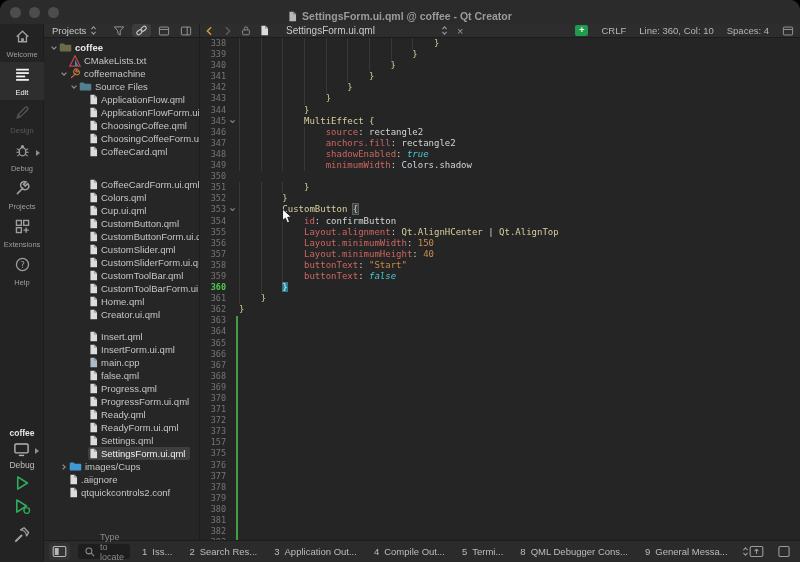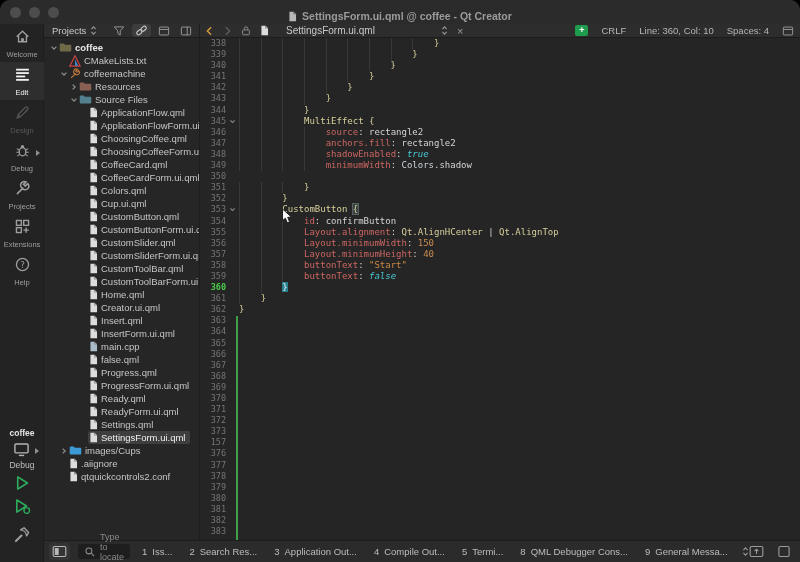--- a/index.html
+++ b/index.html
@@ -246,35 +246,20 @@
               <svg width="12" height="12" viewBox="0 0 16 16">
                 <path d="M3.2 12.8 L8.3 7.7 M8.1 7.9 A3.3 3.3 0 1 0 12.9 3.4 L10.6 5.7 L9 4.1 L11.3 1.8 A3.3 3.3 0 0 0 8.1 7.9" fill="none" stroke="#c07a3c" stroke-width="1.5" stroke-linecap="round"></path>
               </svg>
             </span>
             <span>coffeemachine</span>
           </span>
         </div>
         <div class="trow" style="padding-left: 25px;">
           <span class="chev">
             <svg width="8" height="8" viewBox="0 0 8 8">
-              <path d="M2.6 1.6 L5.2 4 L2.6 6.4" fill="none" stroke="#8f8f8f" stroke-width="1.2"></path>
-            </svg>
-          </span>
-          <span class="inner">
-            <span class="ico">
-              <svg width="13" height="11" viewBox="0 0 14 12">
-                <path d="M0.7 2.6 Q0.7 1.6 1.7 1.6 H5 L6.4 3.1 H12.3 Q13.3 3.1 13.3 4.1 V9.4 Q13.3 10.4 12.3 10.4 H1.7 Q0.7 10.4 0.7 9.4 Z" fill="#8a6054"></path>
-              </svg>
-            </span>
-            <span>Resources</span>
-          </span>
-        </div>
-        <div class="trow" style="padding-left: 25px;">
-          <span class="chev">
-            <svg width="8" height="8" viewBox="0 0 8 8">
               <path d="M1.6 2.6 L4 5.2 L6.4 2.6" fill="none" stroke="#8f8f8f" stroke-width="1.2"></path>
             </svg>
           </span>
           <span class="inner">
             <span class="ico">
               <svg width="13" height="11" viewBox="0 0 14 12">
                 <path d="M0.7 2.6 Q0.7 1.6 1.7 1.6 H5 L6.4 3.1 H12.3 Q13.3 3.1 13.3 4.1 V9.4 Q13.3 10.4 12.3 10.4 H1.7 Q0.7 10.4 0.7 9.4 Z" fill="#53808e"></path>
               </svg>
             </span>
             <span>Source Files</span>
@@ -333,21 +318,21 @@
           <span class="inner">
             <span class="ico">
               <svg width="9" height="11" viewBox="0 0 11 14">
                 <path d="M1.6 0.8 H6.8 L10 4 V13 H1.6 Z" fill="#dcdcdc"></path>
                 <path d="M6.8 0.8 V4 H10" fill="none" stroke="#777" stroke-width="0.9"></path>
               </svg>
             </span>
             <span>CoffeeCard.qml</span>
           </span>
         </div>
-        <div class="trow" style="padding-left: 35px;">
+        <div class="trow" style="padding-left: 35px; margin-top: 20px;">
           <span class="chev"></span>
           <span class="inner">
             <span class="ico">
               <svg width="9" height="11" viewBox="0 0 11 14">
                 <path d="M1.6 0.8 H6.8 L10 4 V13 H1.6 Z" fill="#dcdcdc"></path>
                 <path d="M6.8 0.8 V4 H10" fill="none" stroke="#777" stroke-width="0.9"></path>
               </svg>
             </span>
             <span>CoffeeCardForm.ui.qml</span>
           </span>
@@ -465,21 +450,21 @@
           <span class="inner">
             <span class="ico">
               <svg width="9" height="11" viewBox="0 0 11 14">
                 <path d="M1.6 0.8 H6.8 L10 4 V13 H1.6 Z" fill="#dcdcdc"></path>
                 <path d="M6.8 0.8 V4 H10" fill="none" stroke="#777" stroke-width="0.9"></path>
               </svg>
             </span>
             <span>Creator.ui.qml</span>
           </span>
         </div>
-        <div class="trow" style="padding-left: 35px;">
+        <div class="trow" style="padding-left: 35px; margin-top: 9px;">
           <span class="chev"></span>
           <span class="inner">
             <span class="ico">
               <svg width="9" height="11" viewBox="0 0 11 14">
                 <path d="M1.6 0.8 H6.8 L10 4 V13 H1.6 Z" fill="#dcdcdc"></path>
                 <path d="M6.8 0.8 V4 H10" fill="none" stroke="#777" stroke-width="0.9"></path>
               </svg>
             </span>
             <span>Insert.qml</span>
           </span>
@@ -861,20 +846,25 @@
           <span class="fold"></span>
           <span class="code" style="padding-left: 0px;"></span>
         </div>
         <div class="cl">
           <span class="num">373</span>
           <span class="fold"></span>
           <span class="code" style="padding-left: 0px;"></span>
         </div>
         <div class="cl">
           <span class="num">157</span>
+          <span class="fold"></span>
+          <span class="code" style="padding-left: 0px;"></span>
+        </div>
+        <div class="cl">
+          <span class="num">375</span>
           <span class="fold"></span>
           <span class="code" style="padding-left: 0px;"></span>
         </div>
         <div class="cl">
           <span class="num">376</span>
           <span class="fold"></span>
           <span class="code" style="padding-left: 0px;"></span>
         </div>
         <div class="cl">
           <span class="num">377</span>

